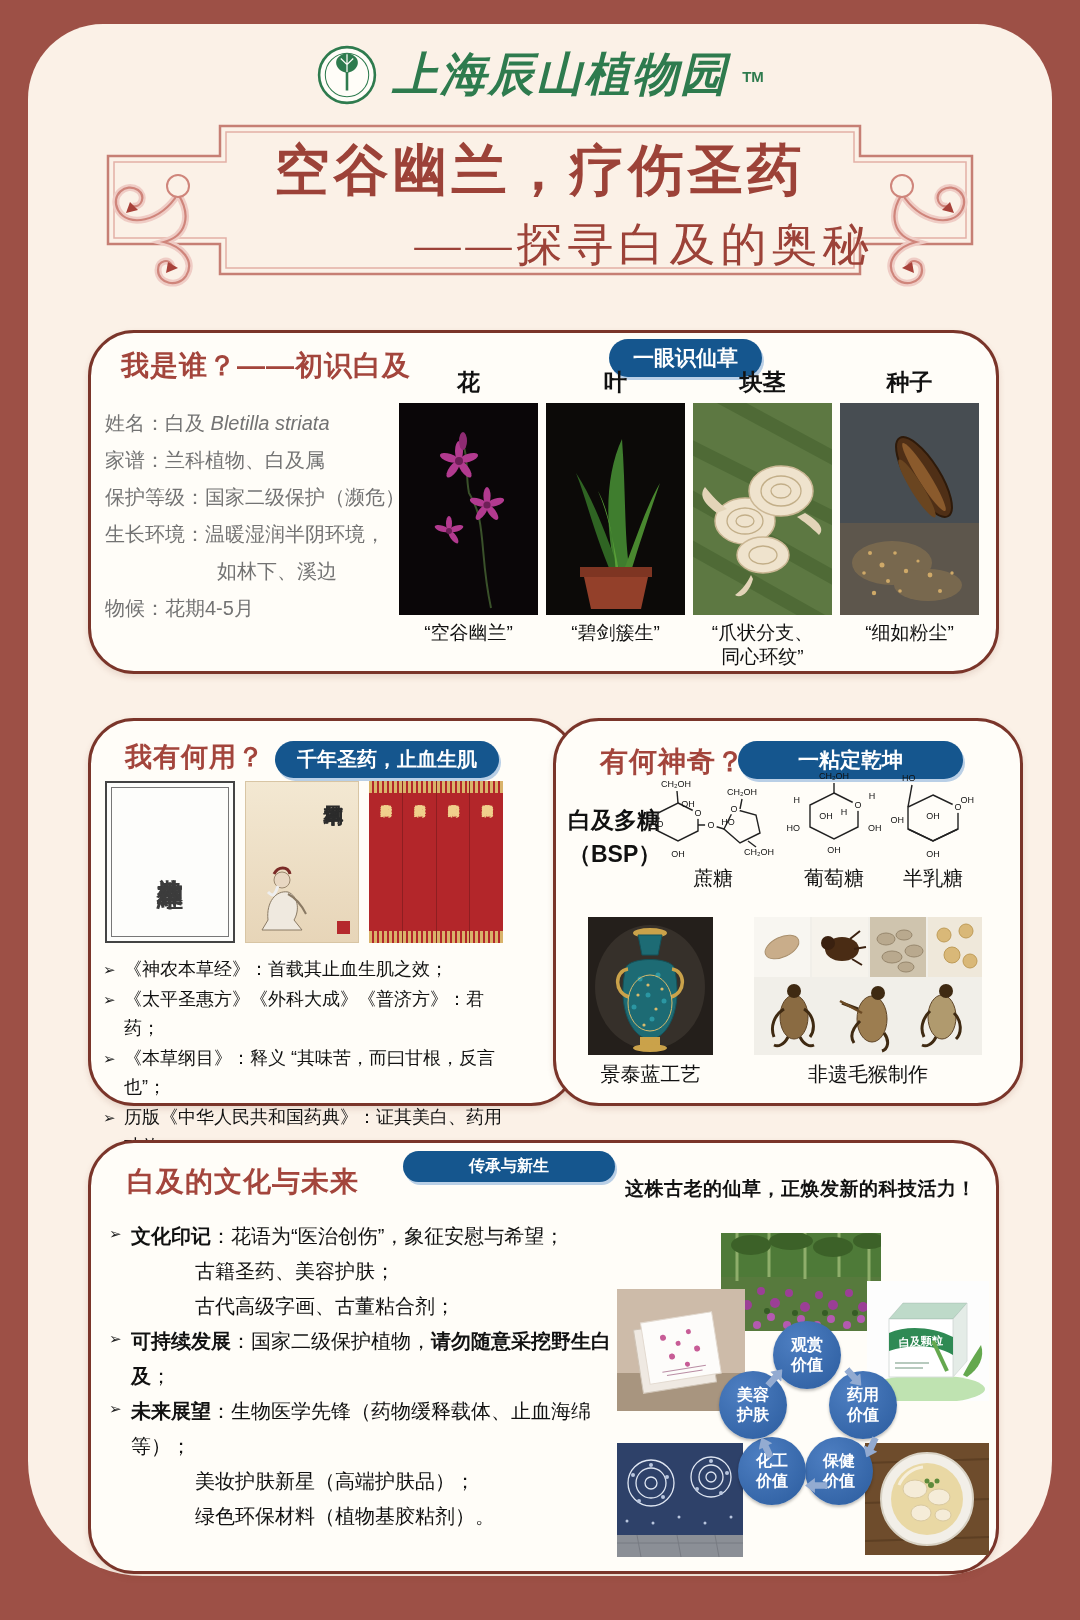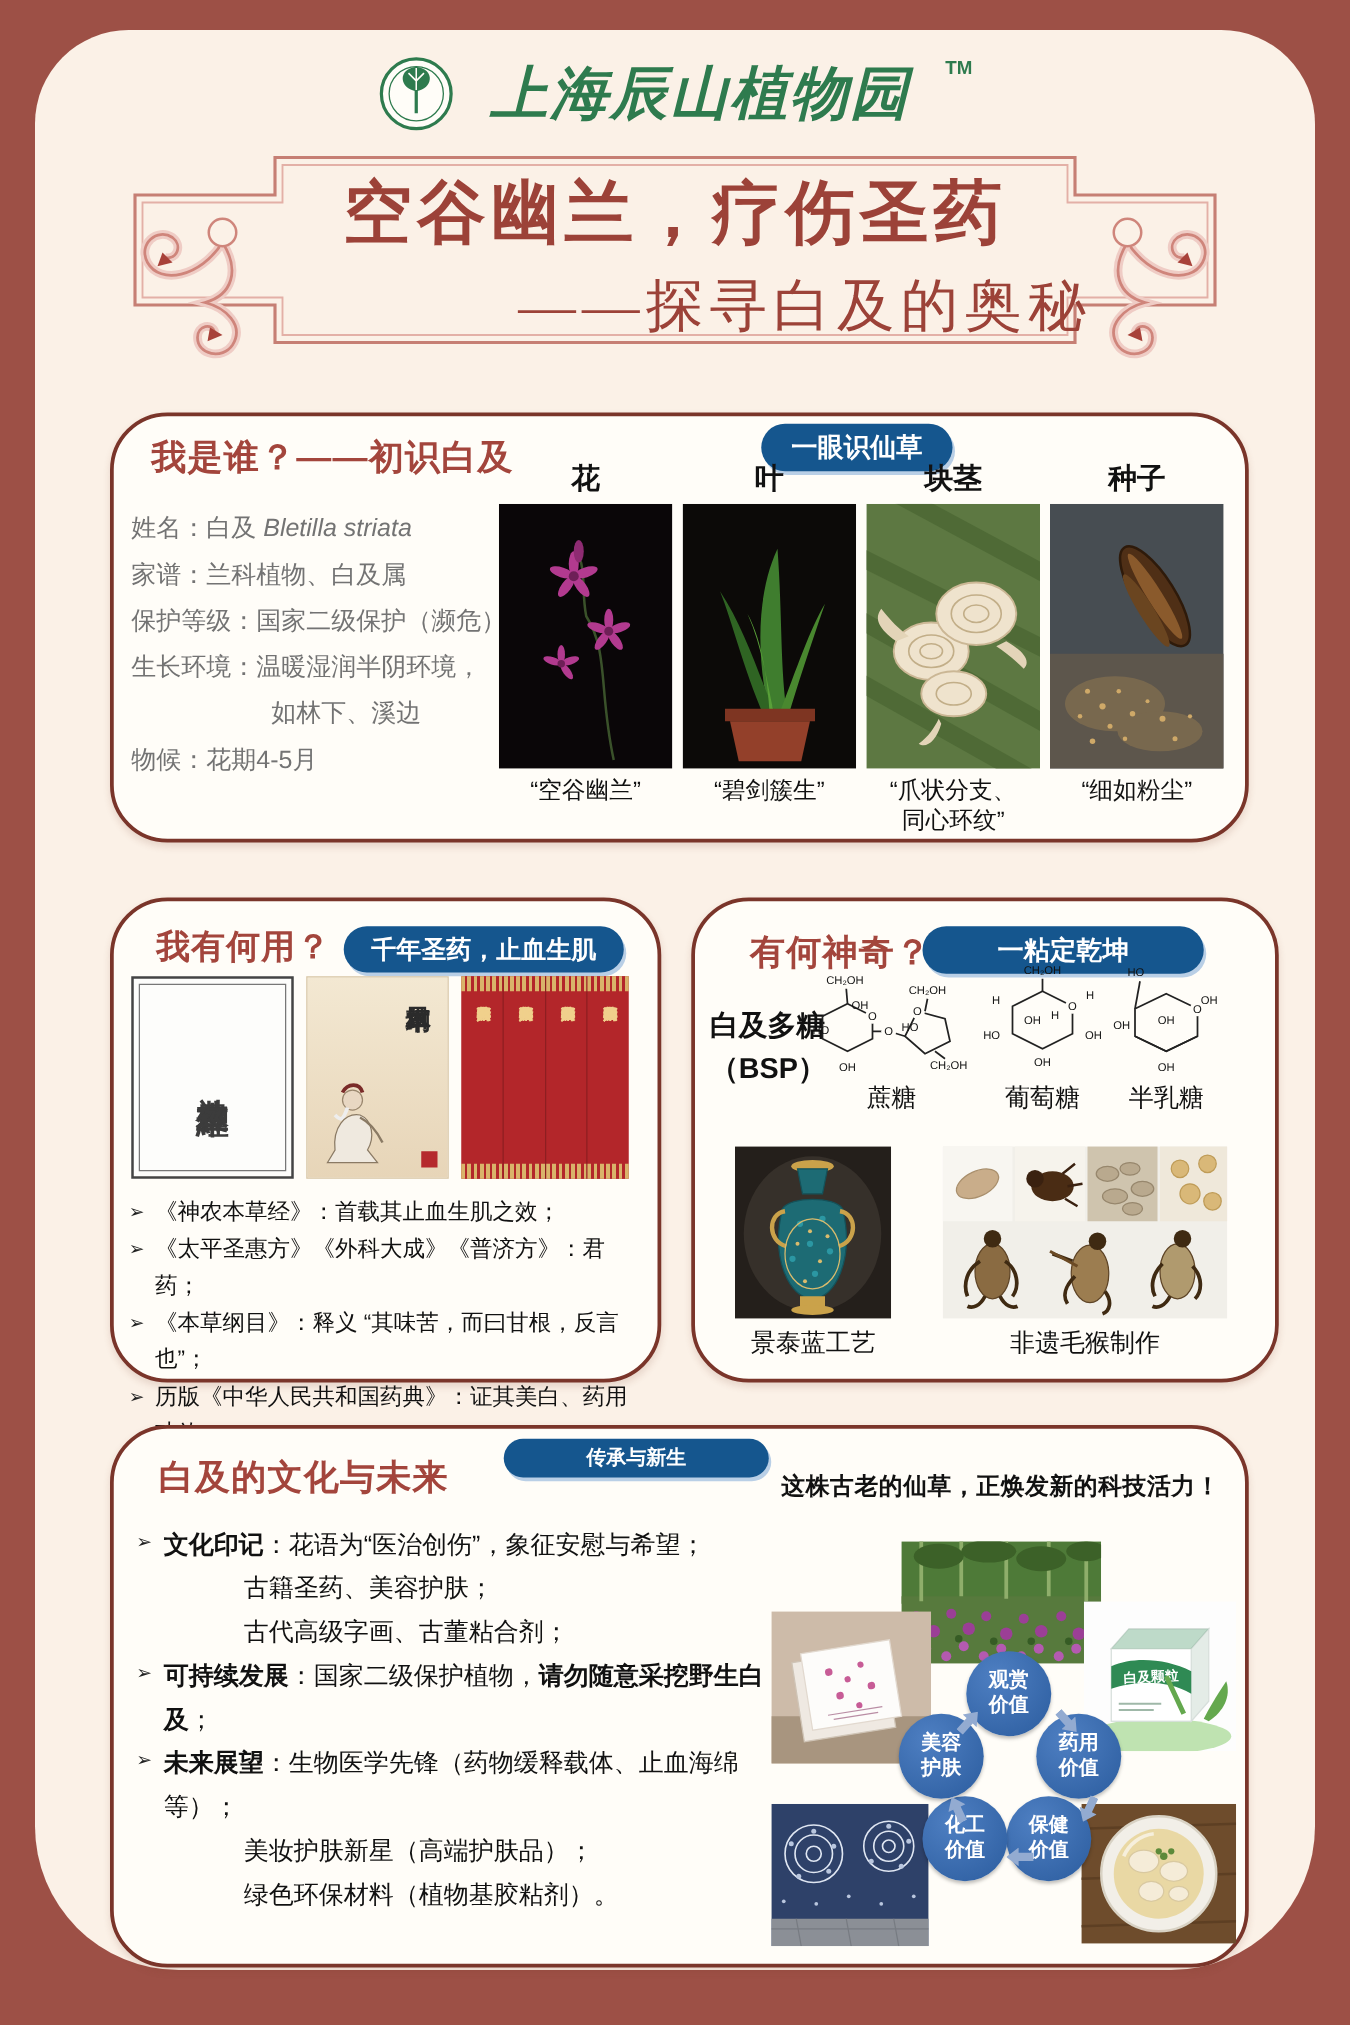--- a/index.html
+++ b/index.html
@@ -2,35 +2,35 @@
 <html><head>
 <meta charset="utf-8">
 <style>
   html,body{margin:0;padding:0;background:#9d5046;}
   .poster{position:relative;width:1080px;height:1620px;background:#9d5046;overflow:hidden;
           font-family:"Liberation Sans",sans-serif;color:#111;}
   .panel{position:absolute;left:28px;top:24px;width:1024px;height:1552px;background:#fbf1e7;
          border-radius:75px 75px 115px 115px;}
 
   
-  .logo-row{position:absolute;left:0;right:0;top:44px;display:flex;justify-content:center;align-items:flex-start;gap:28px;}
+  .logo-row{position:absolute;left:0;right:0;top:44px;display:flex;justify-content:center;align-items:center;gap:14px;}
   .brand{font-family:"Liberation Serif",serif;font-style:italic;font-weight:bold;font-size:46px;color:#2e7b4e;line-height:62px;letter-spacing:2px;}
   .tm{font-size:15px;font-weight:bold;color:#2e7b4e;margin-top:2px;}
 
   
   .frame-wrap{position:absolute;left:100px;top:116px;width:880px;height:176px;}
   .main-title{position:absolute;left:0;right:0;top:134px;text-align:center;font-size:55px;font-weight:bold;
               color:#9c4238;letter-spacing:4px;}
   .sub-title{position:absolute;left:344px;width:600px;top:214px;text-align:center;font-size:46px;
              color:#9c4238;font-family:"Liberation Serif",serif;letter-spacing:5px;}
 
   
   .card{position:absolute;background:#fffdf8;border:3px solid #7a352a;border-radius:46px;box-shadow:0 3px 6px rgba(120,60,40,.15);}
   #card1{left:88px;top:330px;width:905px;height:338px;}
-  #card2{left:88px;top:718px;width:435px;height:382px;}
+  #card2{left:88px;top:718px;width:435px;height:382px;padding-left:48px;}
   #card3{left:553px;top:718px;width:440px;height:382px;padding-left:24px;}
   #card4{left:88px;top:1140px;width:905px;height:428px;}
   .card-title{position:absolute;font-size:28px;font-weight:bold;color:#a3453c;letter-spacing:1px;}
   .badge{position:absolute;background:#15568e;color:#fff;font-weight:bold;border-radius:24px;
          text-align:center;box-shadow:2px 3px 0 #b9cfe6;white-space:nowrap;}
 
   
   .s1-info{position:absolute;left:14px;top:72px;width:316px;font-size:20px;line-height:37px;color:#737373;}
   .s1-info .indent{padding-left:112px;}
   .latin{font-style:italic;}

